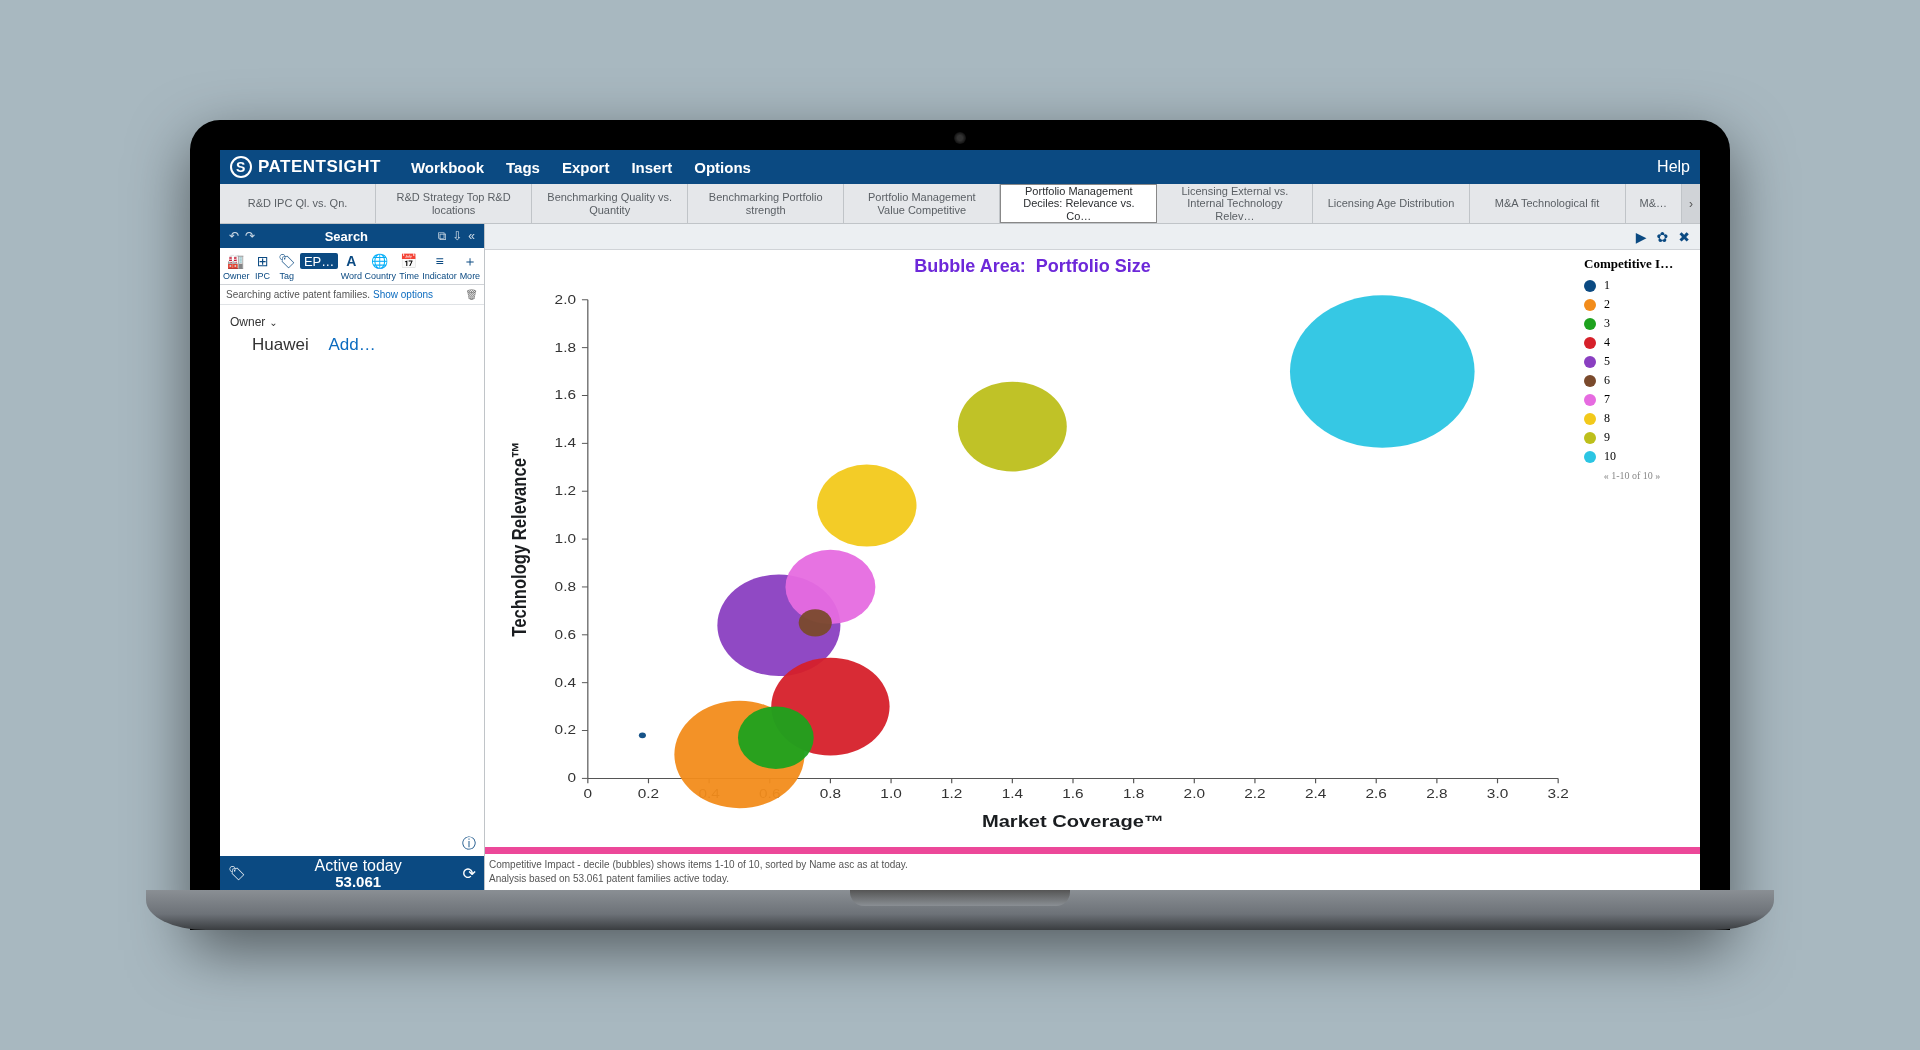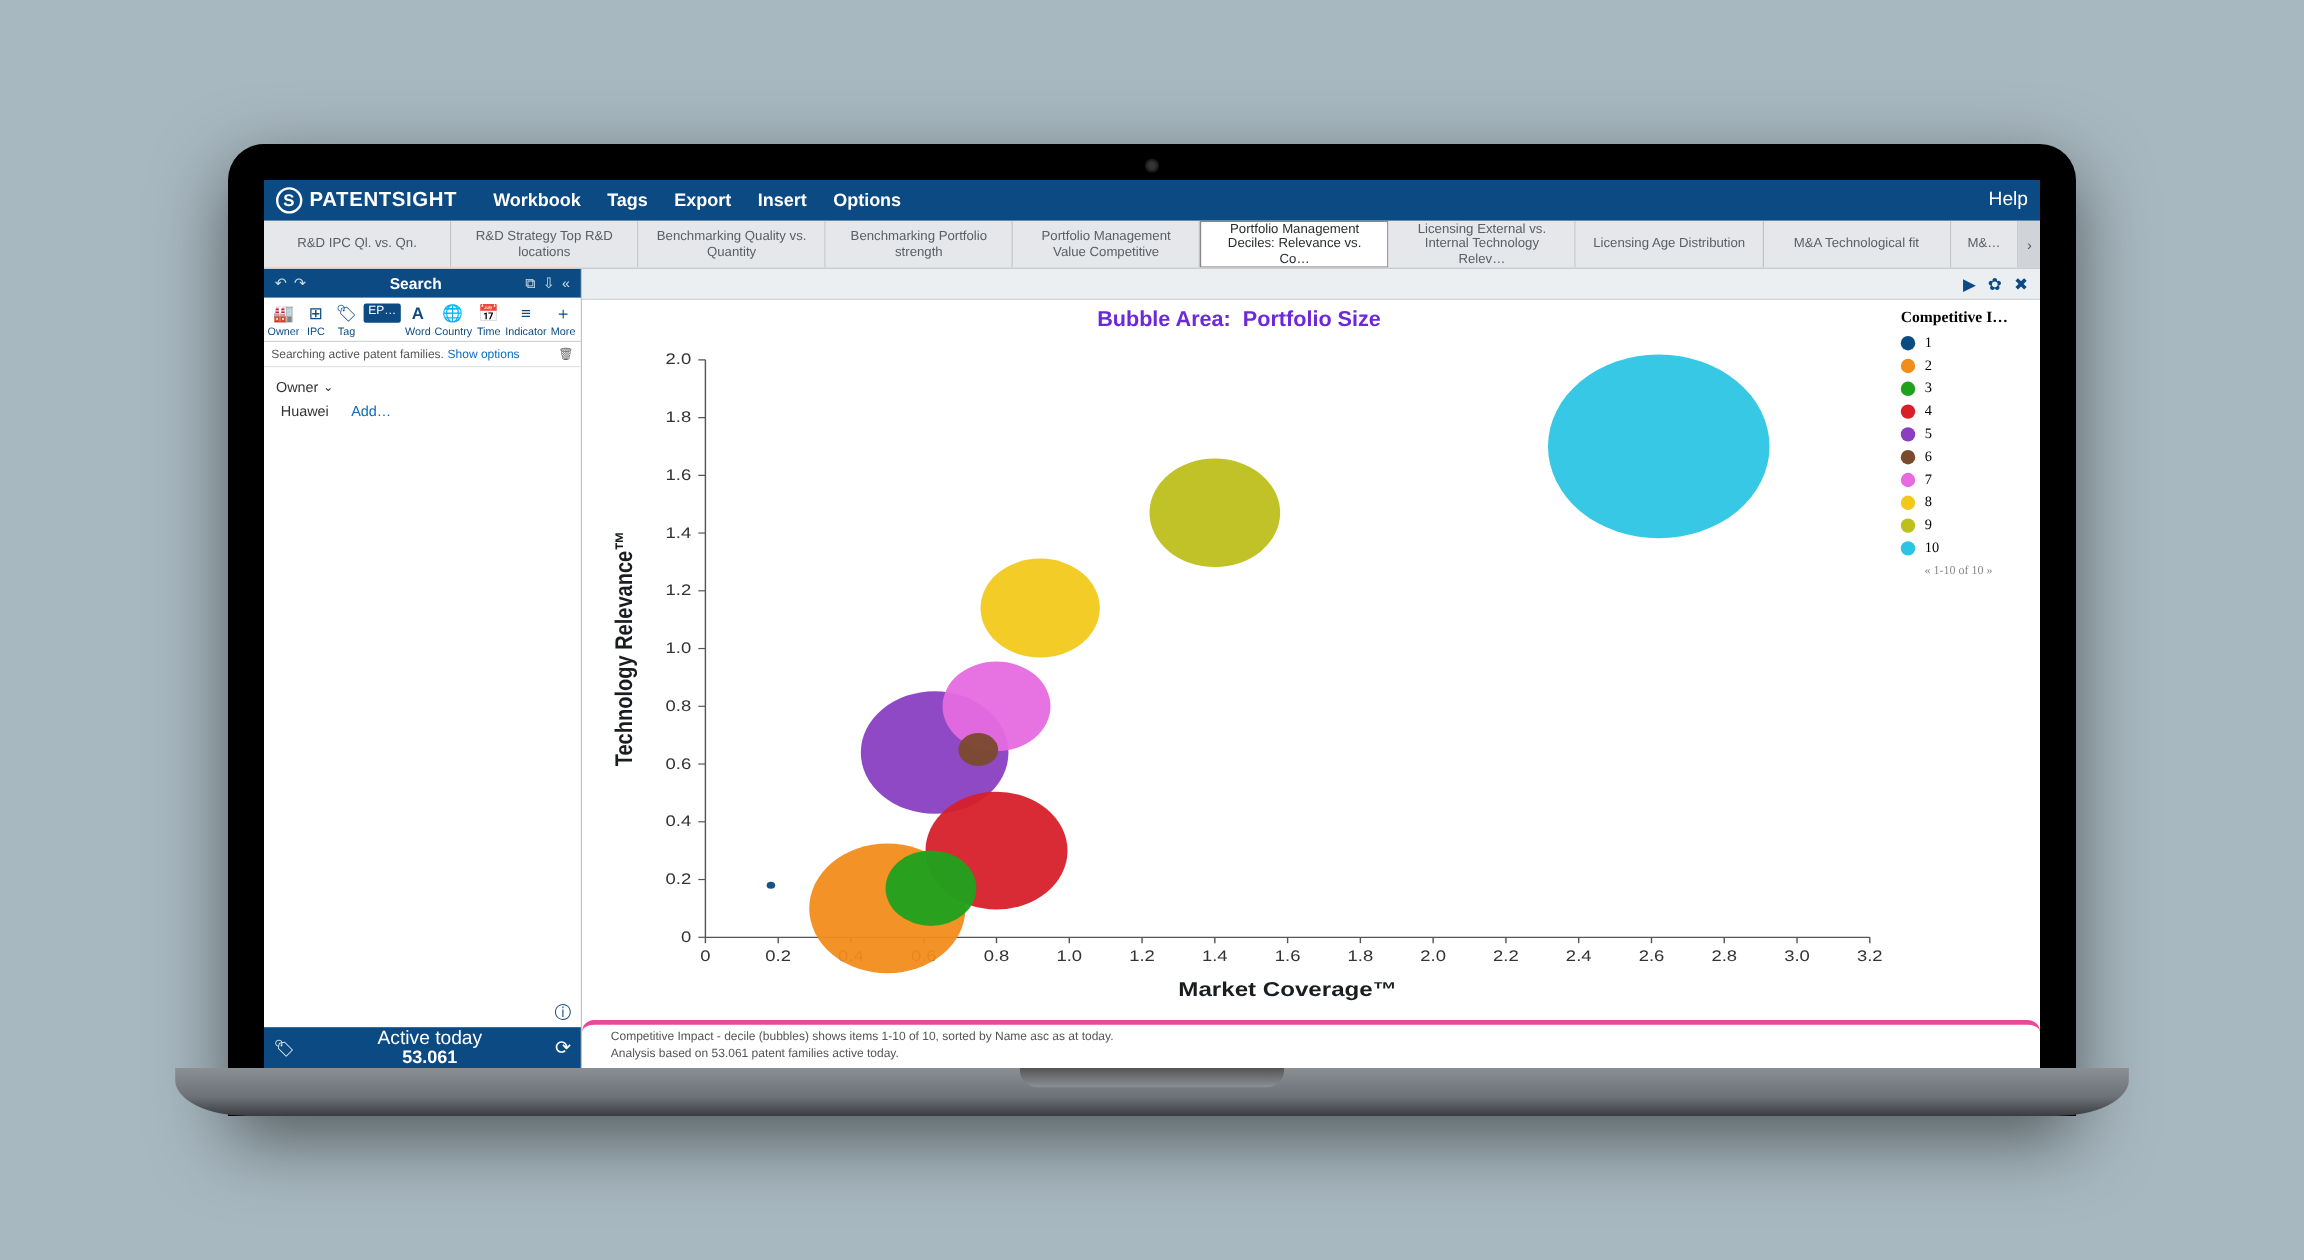--- a/index.html
+++ b/index.html
@@ -180,38 +180,38 @@
   }
   .ft-item .ico { font-size: 14px; height: 16px; }
   .ft-item.active {
     color: #fff;
   }
   .ft-item.active .pill {
     background: #0b4a82;
     color:#fff;
     padding: 1px 4px;
     border-radius: 2px;
-    font-size: 10px;
+    font-size: 13px;
   }
 
   .search-info {
     font-size: 10px;
     color: #555;
     padding: 4px 6px;
     display: flex;
     align-items: center;
     border-bottom: 1px solid #e0e3e6;
   }
   .search-info a { color: #0b6bbf; cursor: pointer; margin-left: 3px; }
   .search-info .trash { margin-left: auto; cursor: pointer; color: #666; }
 
   .filter-body { padding: 10px 10px; font-size: 12px; flex: 1; }
   .filter-label { color: #333; font-weight: 500; margin-bottom: 6px; display: flex; align-items: center; gap: 4px; cursor: pointer; }
   .filter-label .chev { font-size: 10px; }
-  .filter-value { margin-left: 4px; font-size: 12px; }
+  .filter-value { margin-left: 22px; font-size: 17px; }
   .filter-value .fv { color: #333; margin-right: 16px; }
   .filter-value .add { color: #0b6bbf; cursor: pointer; }
 
   .sidebar-info-icon {
     align-self: flex-end;
     color: #0b4a82;
     font-size: 14px;
     padding: 3px 8px;
     cursor: pointer;
   }
@@ -290,26 +290,25 @@
     flex: none;
     font-size: 12px;
     font-family: Liberation Serif, serif;
   }
   .legend-title { font-weight: 700; font-size: 13px; margin-bottom: 6px; white-space: nowrap; overflow: hidden; text-overflow: ellipsis; }
   .legend-item { display: flex; align-items: center; gap: 8px; margin: 4px 0; cursor: pointer; }
   .legend-dot { width: 12px; height: 12px; border-radius: 50%; flex: none; }
   .legend-pager { font-size: 10px; color: #888; margin-top: 6px; text-align: center; }
 
   .footer-info {
-    border-top: 4px solid #ec4899;
+    border-top: 7px solid #ec4899;
     font-size: 10px;
     color: #555;
-    padding: 4px 24px;
-    flex: none;
-    border-radius: 10px;
+    padding: 4px 4px;
+    flex: none;
   }
   .footer-info div { line-height: 1.4; }
 </style>
 </head>
 <body>
 
 <div class="laptop-frame">
   <div class="laptop-camera"></div>
   <div class="screen">
 

